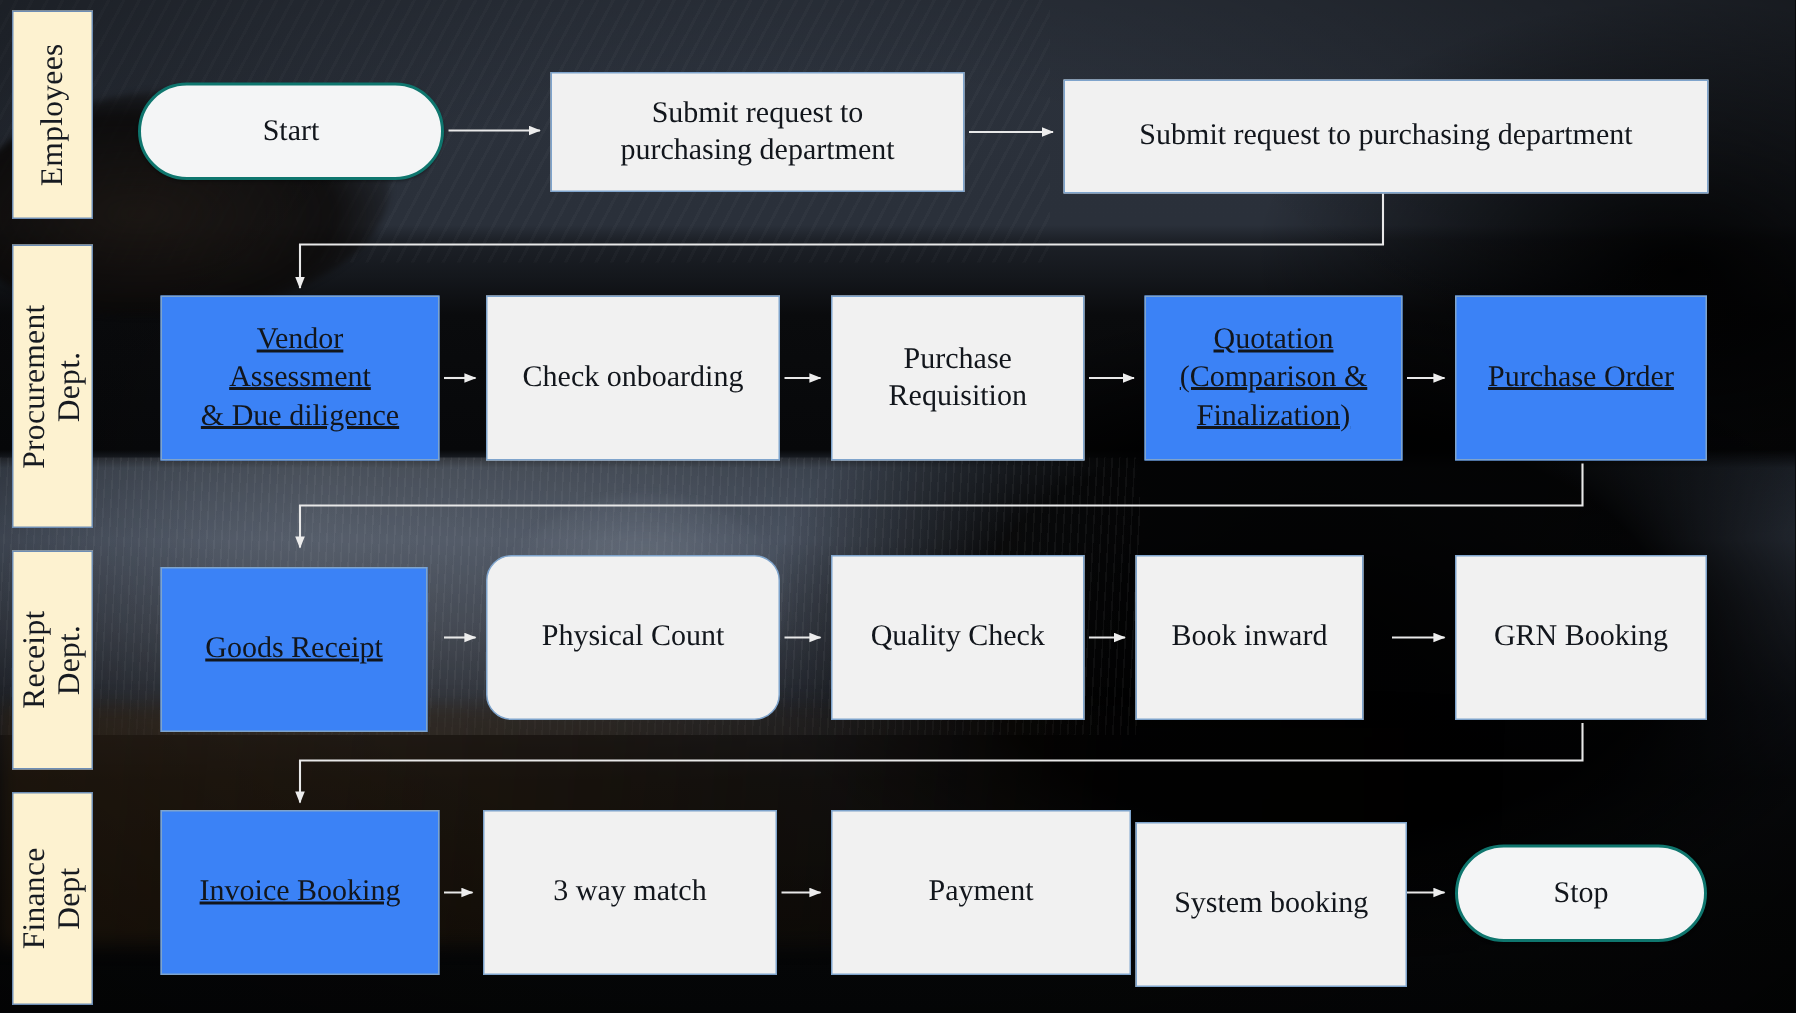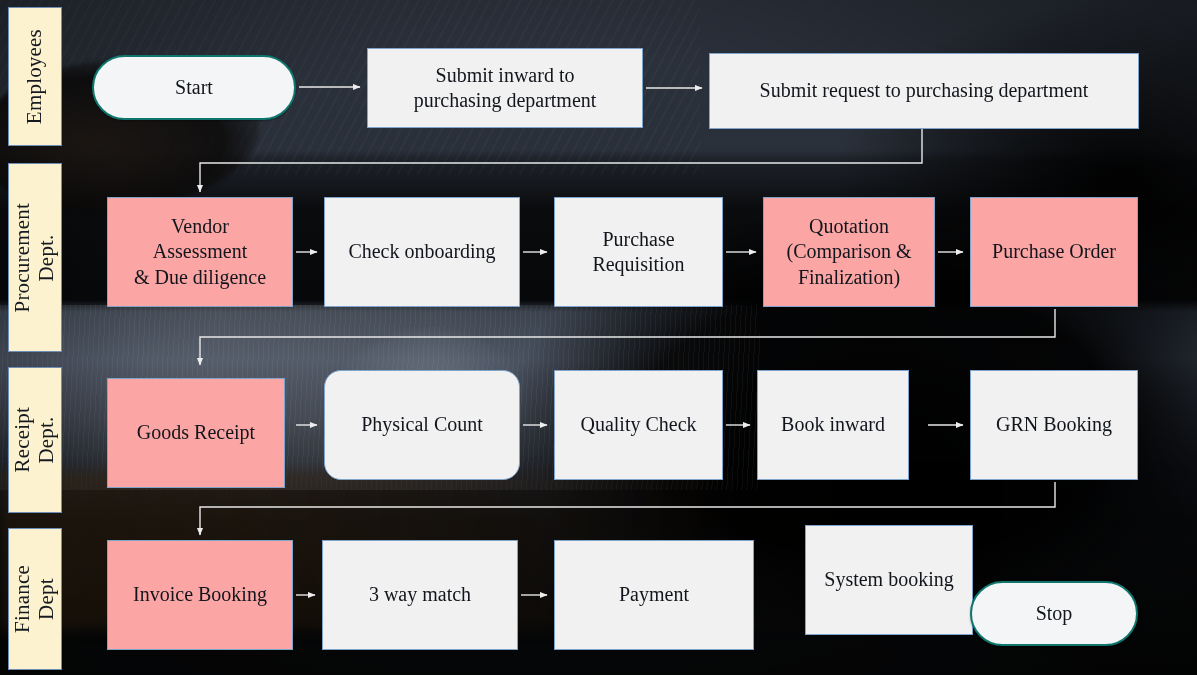--- a/index.html
+++ b/index.html
@@ -110,21 +110,21 @@
     display: flex;
     align-items: center;
     justify-content: center;
     text-align: center;
     color: #12161c;
     font-size: 20px;
     line-height: 1.26;
     padding: 2px 6px;
     white-space: pre-line;
   }
-  .node.peach { background: #fca5a5; }
+  .node.peach { background: #3b82f6; text-decoration: underline; }
   .node.terminator {
     border-radius: 46px;
     border: 2px solid #0f766e;
     background: #F4F5F6;
     box-shadow: 0 1px 2px rgba(0,0,0,0.35);
   }
 
   
   #wires {
     position: absolute;
@@ -185,38 +185,38 @@
         <path d="M 1055 482 L 1055 507 L 200 507 L 200 535" fill="none" stroke="#E8E8E8" stroke-width="1.4" marker-end="url(#arrowhead)"></path>
         <path d="M 296 595 L 315 595" fill="none" stroke="#E8E8E8" stroke-width="1.4" marker-end="url(#arrowhead)"></path>
         <path d="M 521 595 L 547 595" fill="none" stroke="#E8E8E8" stroke-width="1.4" marker-end="url(#arrowhead)"></path>
         <path d="M 726 595 L 750 595" fill="none" stroke="#E8E8E8" stroke-width="1.4" marker-end="url(#arrowhead)"></path>
         <path d="M 928 595 L 963 595" fill="none" stroke="#E8E8E8" stroke-width="1.4" marker-end="url(#arrowhead)"></path>
       </g>
   </svg>
 
   <div id="nodes-host">
       <div class="node terminator" style="left: 92px; top: 55px; width: 204px; height: 65px;">Start</div>
-      <div class="node" style="left: 367px; top: 48px; width: 276px; height: 80px;">Submit inward to
+      <div class="node" style="left: 367px; top: 48px; width: 276px; height: 80px;">Submit request to
 purchasing department</div>
       <div class="node" style="left: 709px; top: 53px; width: 430px; height: 76px;">Submit request to purchasing department</div>
       <div class="node peach" style="left: 107px; top: 197px; width: 186px; height: 110px;">Vendor
 Assessment
 &amp; Due diligence</div>
       <div class="node" style="left: 324px; top: 197px; width: 196px; height: 110px;">Check onboarding</div>
       <div class="node" style="left: 554px; top: 197px; width: 169px; height: 110px;">Purchase
 Requisition</div>
       <div class="node peach" style="left: 763px; top: 197px; width: 172px; height: 110px;">Quotation
 (Comparison &amp;
 Finalization)</div>
       <div class="node peach" style="left: 970px; top: 197px; width: 168px; height: 110px;">Purchase Order</div>
       <div class="node peach" style="left: 107px; top: 378px; width: 178px; height: 110px;">Goods Receipt</div>
       <div class="node" style="left: 324px; top: 370px; width: 196px; height: 110px; border-radius: 17px;">Physical Count</div>
       <div class="node" style="left: 554px; top: 370px; width: 169px; height: 110px;">Quality Check</div>
       <div class="node" style="left: 757px; top: 370px; width: 152px; height: 110px; text-align: right;">Book inward</div>
       <div class="node" style="left: 970px; top: 370px; width: 168px; height: 110px;">GRN Booking</div>
       <div class="node peach" style="left: 107px; top: 540px; width: 186px; height: 110px;">Invoice Booking</div>
       <div class="node" style="left: 322px; top: 540px; width: 196px; height: 110px;">3 way match</div>
       <div class="node" style="left: 554px; top: 540px; width: 200px; height: 110px;">Payment</div>
-      <div class="node" style="left: 757px; top: 525px; width: 168px; height: 110px; margin-left: 48px;">System booking</div>
-      <div class="node terminator" style="left: 970px; top: 563px; width: 168px; height: 65px; margin-top: 18px;">Stop</div>
+      <div class="node" style="left: 757px; top: 548px; width: 181px; height: 110px;">System booking</div>
+      <div class="node terminator" style="left: 970px; top: 563px; width: 168px; height: 65px;">Stop</div>
     </div>
 
 </div>
 
 </body></html>

